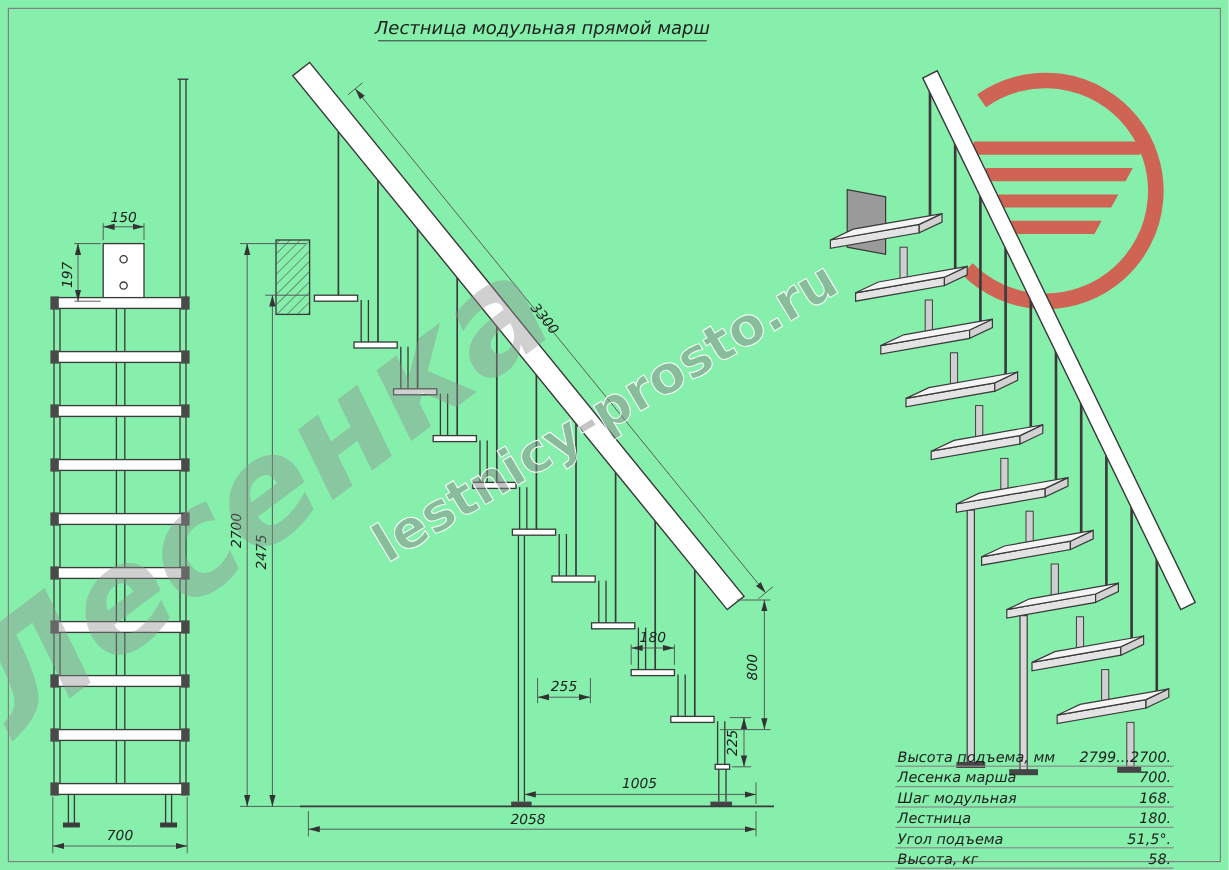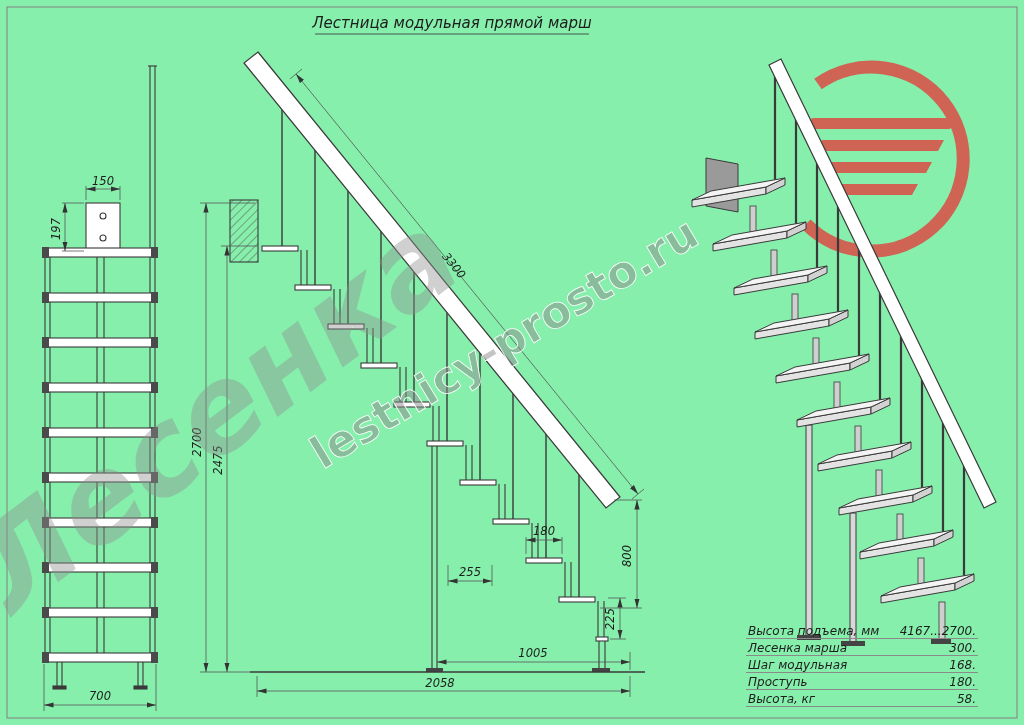--- a/index.html
+++ b/index.html
@@ -252,32 +252,36 @@
   </g>
 
   <text x="240" y="445" text-anchor="middle" transform="rotate(-37 240 445)" font-family="DejaVu Serif, serif" font-style="italic" font-weight="bold" font-size="118" fill="#8f8f8f" fill-opacity="0.42">Лесенка</text>
   <text x="512" y="356" text-anchor="middle" transform="rotate(-31 512 356)" font-weight="bold" font-size="44" fill="#8a8a8a" fill-opacity="0.5" stroke="#ffffff" stroke-width="0.8">lestnicy-prosto.ru</text>
 </svg>
 
 
 <div class="spec-table">
   <div class="spec-row">
     <span class="spec-label">Высота подъема, мм</span>
-    <span class="spec-value">4167...2700.</span>
+    <span class="spec-value">2799...2700.</span>
   </div>
   <div class="spec-row">
     <span class="spec-label">Лесенка марша</span>
-    <span class="spec-value">300.</span>
+    <span class="spec-value">700.</span>
   </div>
   <div class="spec-row">
     <span class="spec-label">Шаг модульная</span>
     <span class="spec-value">168.</span>
   </div>
   <div class="spec-row">
-    <span class="spec-label">Проступь</span>
+    <span class="spec-label">Лестница</span>
     <span class="spec-value">180.</span>
+  </div>
+  <div class="spec-row">
+    <span class="spec-label">Угол подъема</span>
+    <span class="spec-value">51,5°.</span>
   </div>
   <div class="spec-row">
     <span class="spec-label">Высота, кг</span>
     <span class="spec-value">58.</span>
   </div>
 </div>
 </div>
 
 </body></html>

